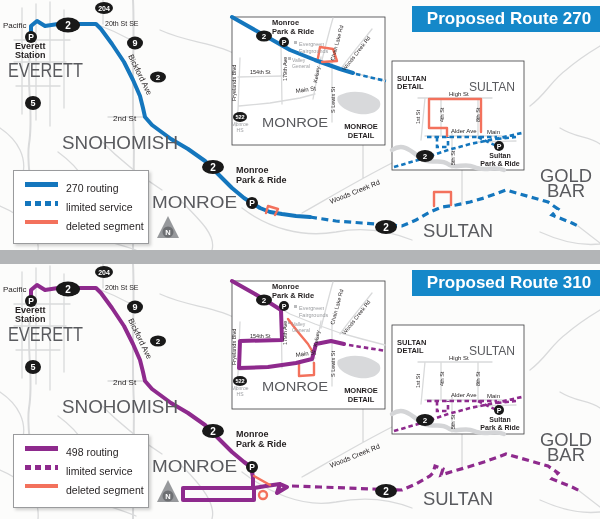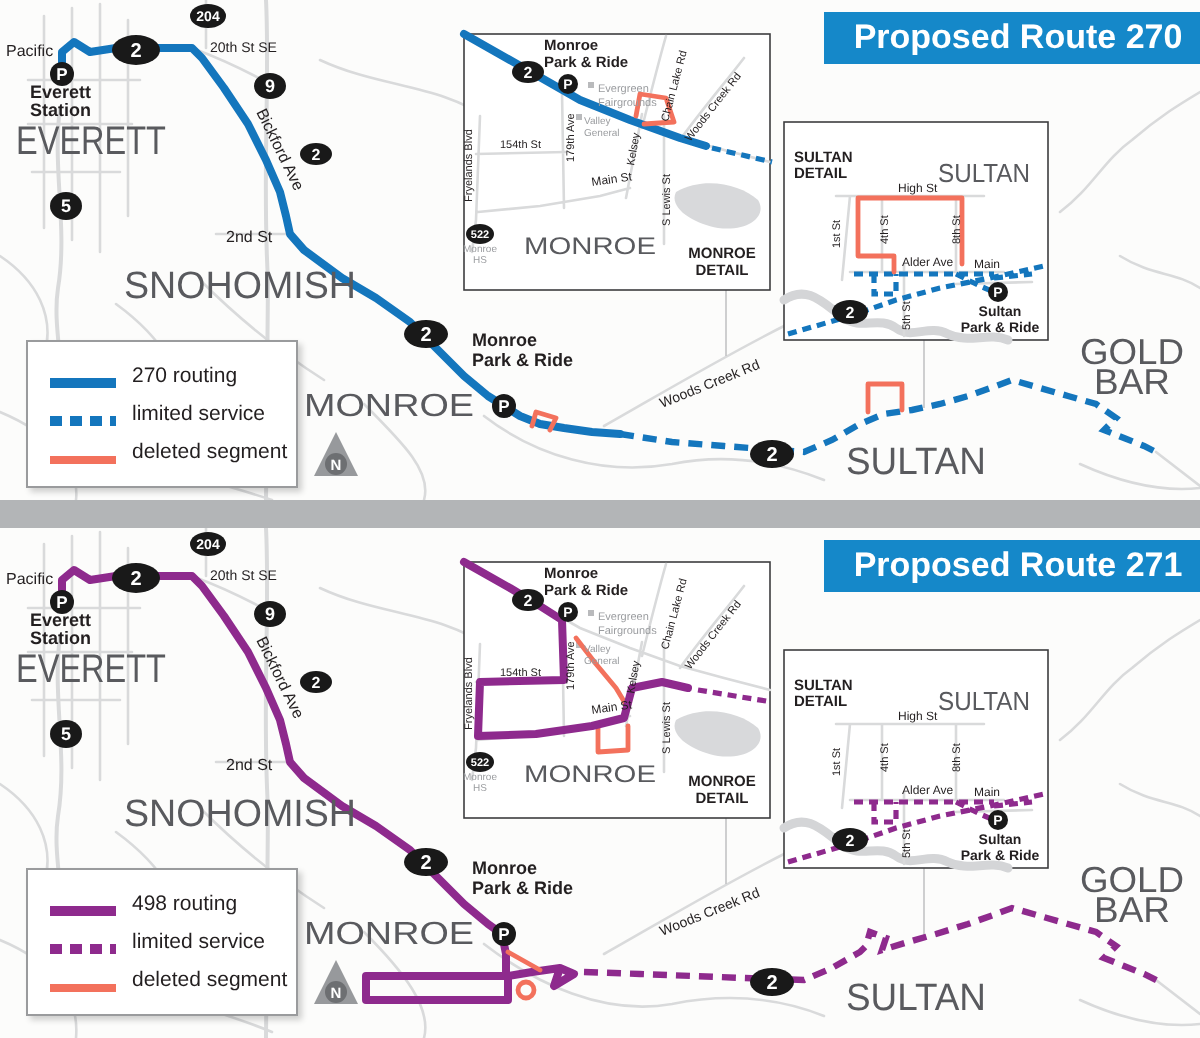--- a/index.html
+++ b/index.html
@@ -42,21 +42,21 @@
   .p-icon text{fill:#fff;font-weight:bold;text-anchor:middle;}
   .north-tri{fill:#97999c;}
   .north-circ{fill:#6d6f72;}
   .north-n{fill:#fff;font-weight:bold;font-size:7.5px;text-anchor:middle;}
   
   .hdr{position:absolute;left:412px;top:6px;width:194px;height:26px;background:var(--header,#1588c9);
        color:var(--header_text,#fff);font-size:17px;font-weight:bold;display:flex;align-items:center;justify-content:center;}
   .legend{position:absolute;left:13px;top:170px;width:136px;height:74px;background:#fff;
           border:1px solid #9a9b9d;box-shadow:2px 2px 3px rgba(0,0,0,.18);box-sizing:border-box;
           display:flex;flex-direction:column;justify-content:space-evenly;padding:4px 0 4px 11px;}
-  .lrow{display:flex;align-items:flex-end;gap:8px;}
+  .lrow{display:flex;align-items:flex-start;gap:8px;}
   .sw{width:33px;height:5px;flex:0 0 33px;}
   .map270-panel .sw.solid{background:var(--c270,#1476bd);}
   .map270-panel .sw.dash{background:repeating-linear-gradient(90deg,var(--c270,#1476bd) 0 6px,transparent 6px 10px);}
   .map271-panel .sw.solid{background:var(--c271,#8e2a8d);}
   .map271-panel .sw.dash{background:repeating-linear-gradient(90deg,var(--c271,#8e2a8d) 0 6px,transparent 6px 10px);}
   .sw.del{background:var(--deleted,#f3715c);height:4px;}
   .ltxt{font-size:10.5px;color:#231f20;}
 </style>
 </head>
 <body>
@@ -361,21 +361,21 @@
         <text class="s55" transform="translate(444,122) rotate(-90)">4th St</text>
         <text class="s55" transform="translate(480,122) rotate(-90)">8th St</text>
         <text class="s55" transform="translate(455,165) rotate(-90)">5th St</text>
         <text class="s6" x="451" y="133">Alder Ave</text>
         <text class="s6" x="487" y="134">Main</text>
         <text class="b7" x="500" y="158" text-anchor="middle">Sultan</text>
         <text class="b7" x="500" y="166" text-anchor="middle">Park &amp; Ride</text>
       </g>
     </svg>
     <div class="hdr">
-        <span>Proposed Route 271</span>
+        <span>Proposed Route 310</span>
       </div>
     <div class="legend">
       <div class="lrow">
           <span class="sw solid"></span>
           <span class="ltxt">498 routing</span>
         </div>
       <div class="lrow">
           <span class="sw dash"></span>
           <span class="ltxt">limited service</span>
         </div>

